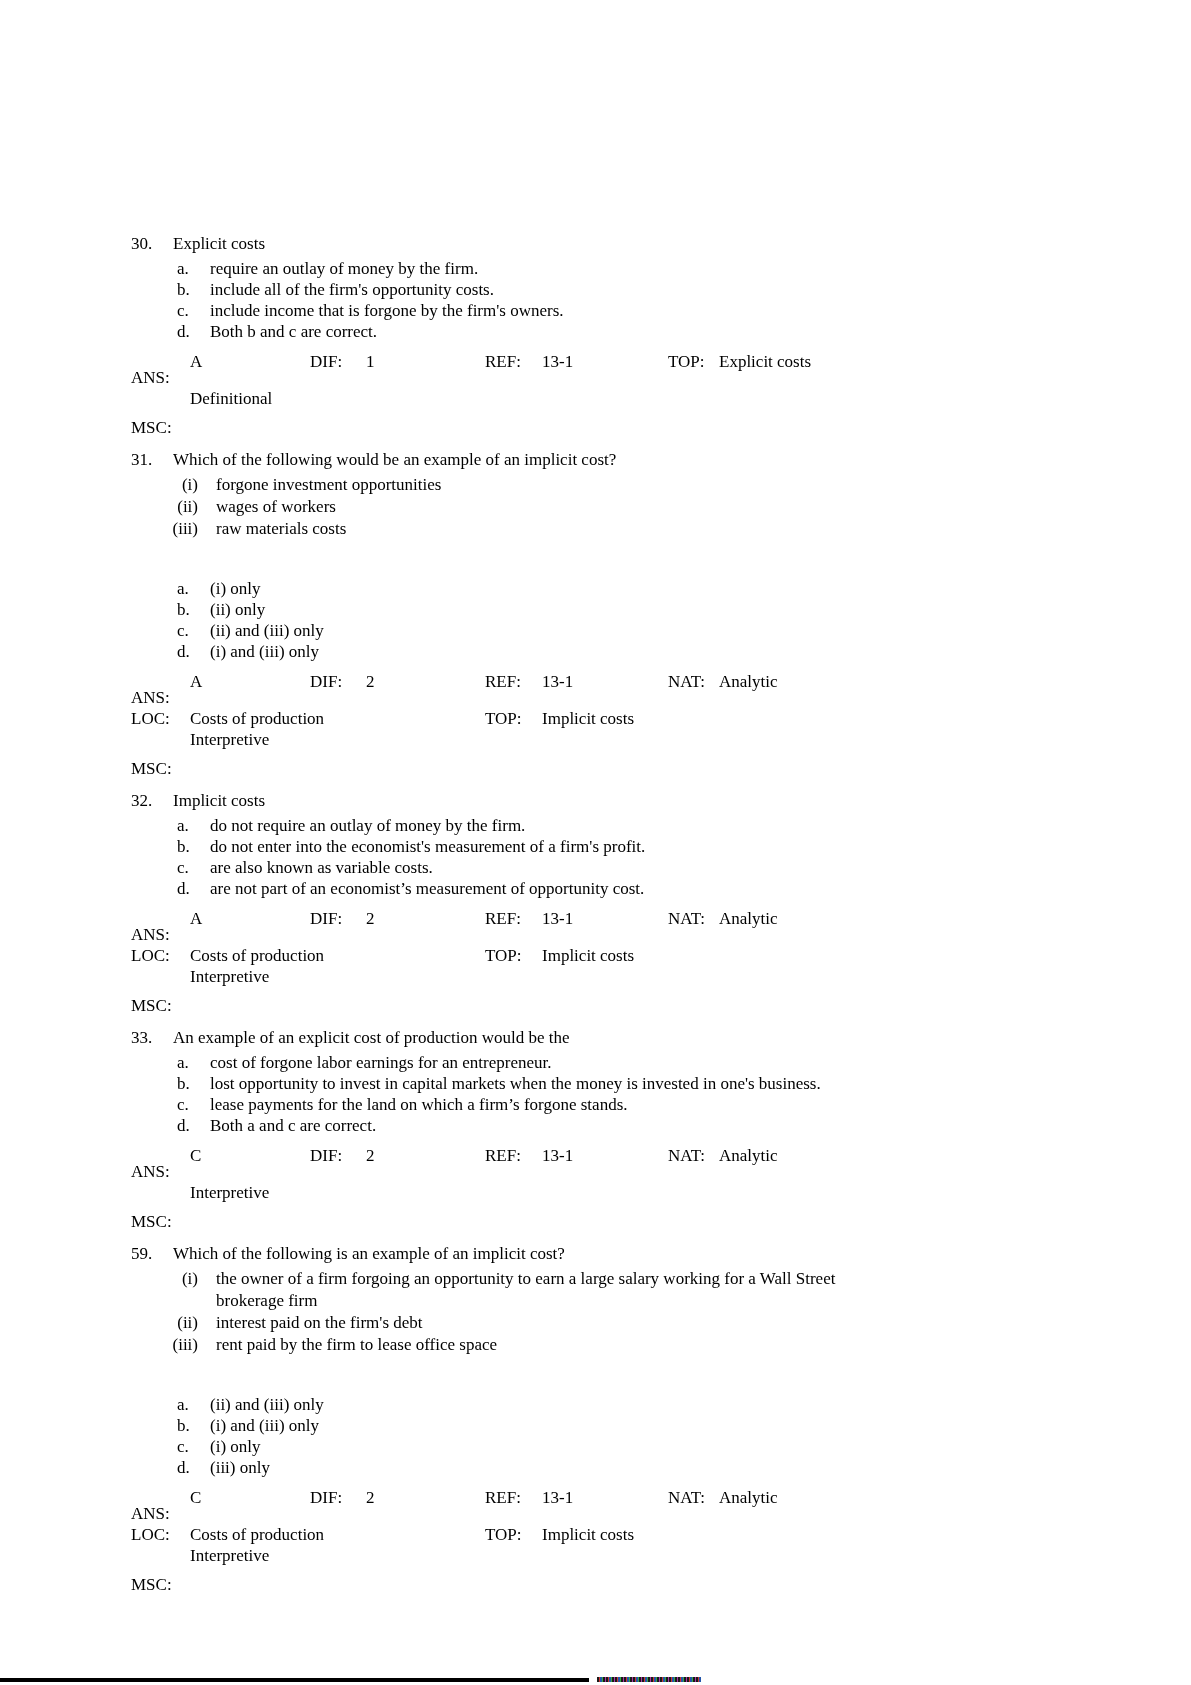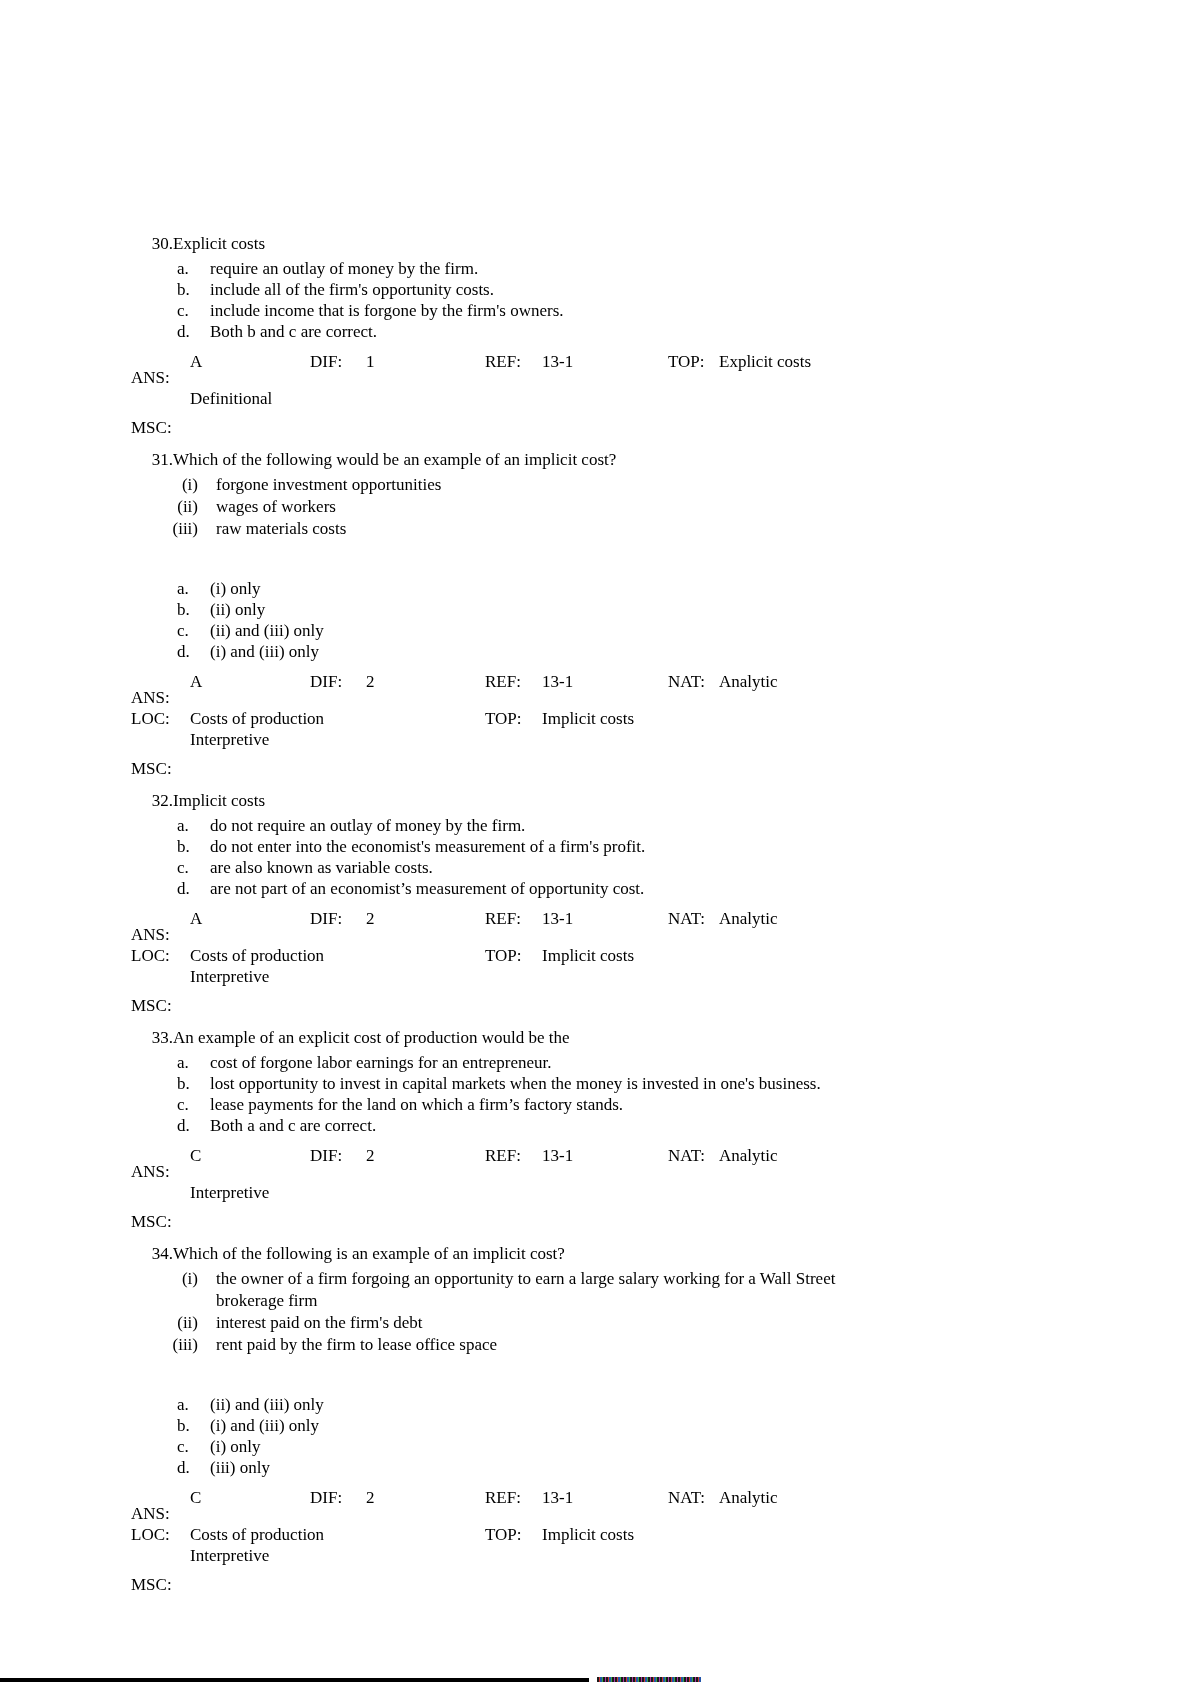--- a/index.html
+++ b/index.html
@@ -31,21 +31,20 @@
   .question { margin-top: 11px; }
   .question:first-child { margin-top: 0; }
 
   .q-head {
     display: flex;
     margin-bottom: 4px;
   }
   .q-num {
     width: 42px;
     flex: 0 0 42px;
-    text-align: right;
   }
   .q-text { flex: 1 1 auto; }
 
   .items { }
   .item {
     display: flex;
     line-height: 22px;
   }
   .item-num {
     flex: 0 0 67px;
@@ -218,35 +217,35 @@
           <div class="option">
             <span class="opt-letter">a.</span>
             <span class="opt-text">cost of forgone labor earnings for an entrepreneur.</span>
           </div>
           <div class="option">
             <span class="opt-letter">b.</span>
             <span class="opt-text">lost opportunity to invest in capital markets when the money is invested in one's business.</span>
           </div>
           <div class="option">
             <span class="opt-letter">c.</span>
-            <span class="opt-text">lease payments for the land on which a firm’s factory stands.</span>
+            <span class="opt-text">lease payments for the land on which a firm’s forgone stands.</span>
           </div>
           <div class="option">
             <span class="opt-letter">d.</span>
             <span class="opt-text">Both a and c are correct.</span>
           </div>
         </div>
         <div class="meta">
           <div class="meta-row mrow-4"><span class="meta-label">ANS:</span><span class="meta-value">C</span><span class="meta-label">DIF:</span><span class="meta-value">2</span><span class="meta-label">REF:</span><span class="meta-value">13-1</span><span class="meta-label">NAT:</span><span class="meta-value">Analytic</span></div>
           <div class="meta-row mrow-1"><span class="meta-label">MSC:</span><span class="meta-value">Interpretive</span></div>
         </div>
       </div>
       <div class="question">
         <div class="q-head">
-          <span class="q-num">34.</span>
+          <span class="q-num">59.</span>
           <span class="q-text">Which of the following is an example of an implicit cost?</span>
         </div>
         <div class="items">
           <div class="item">
             <span class="item-num">(i)</span>
             <span class="item-text">the owner of a firm forgoing an opportunity to earn a large salary working for a Wall Street brokerage firm</span>
           </div>
           <div class="item">
             <span class="item-num">(ii)</span>
             <span class="item-text">interest paid on the firm's debt</span>

